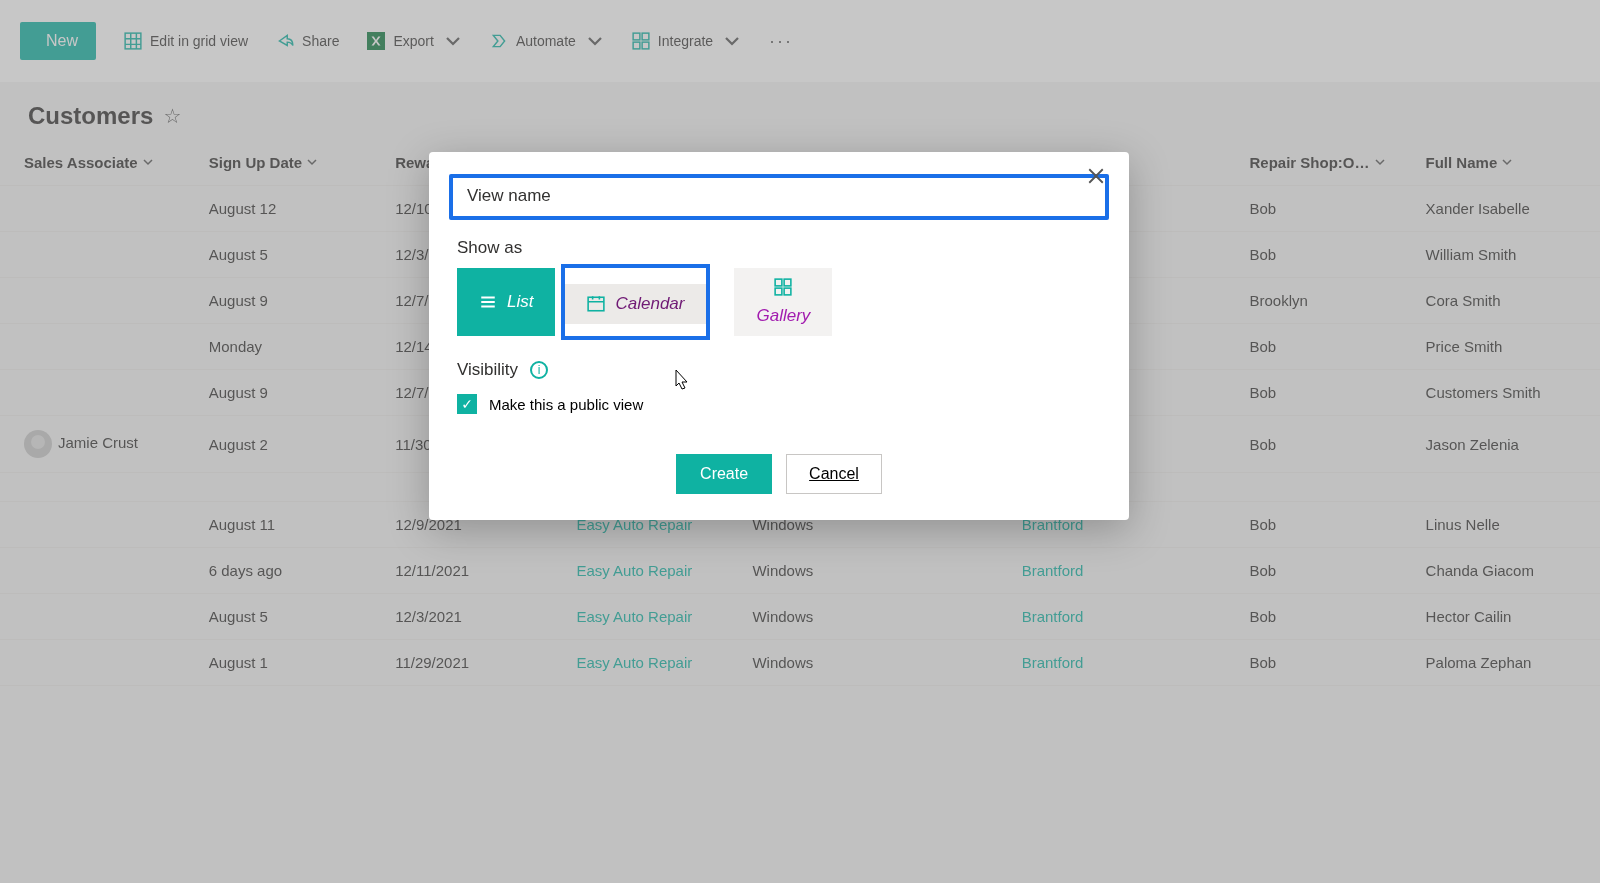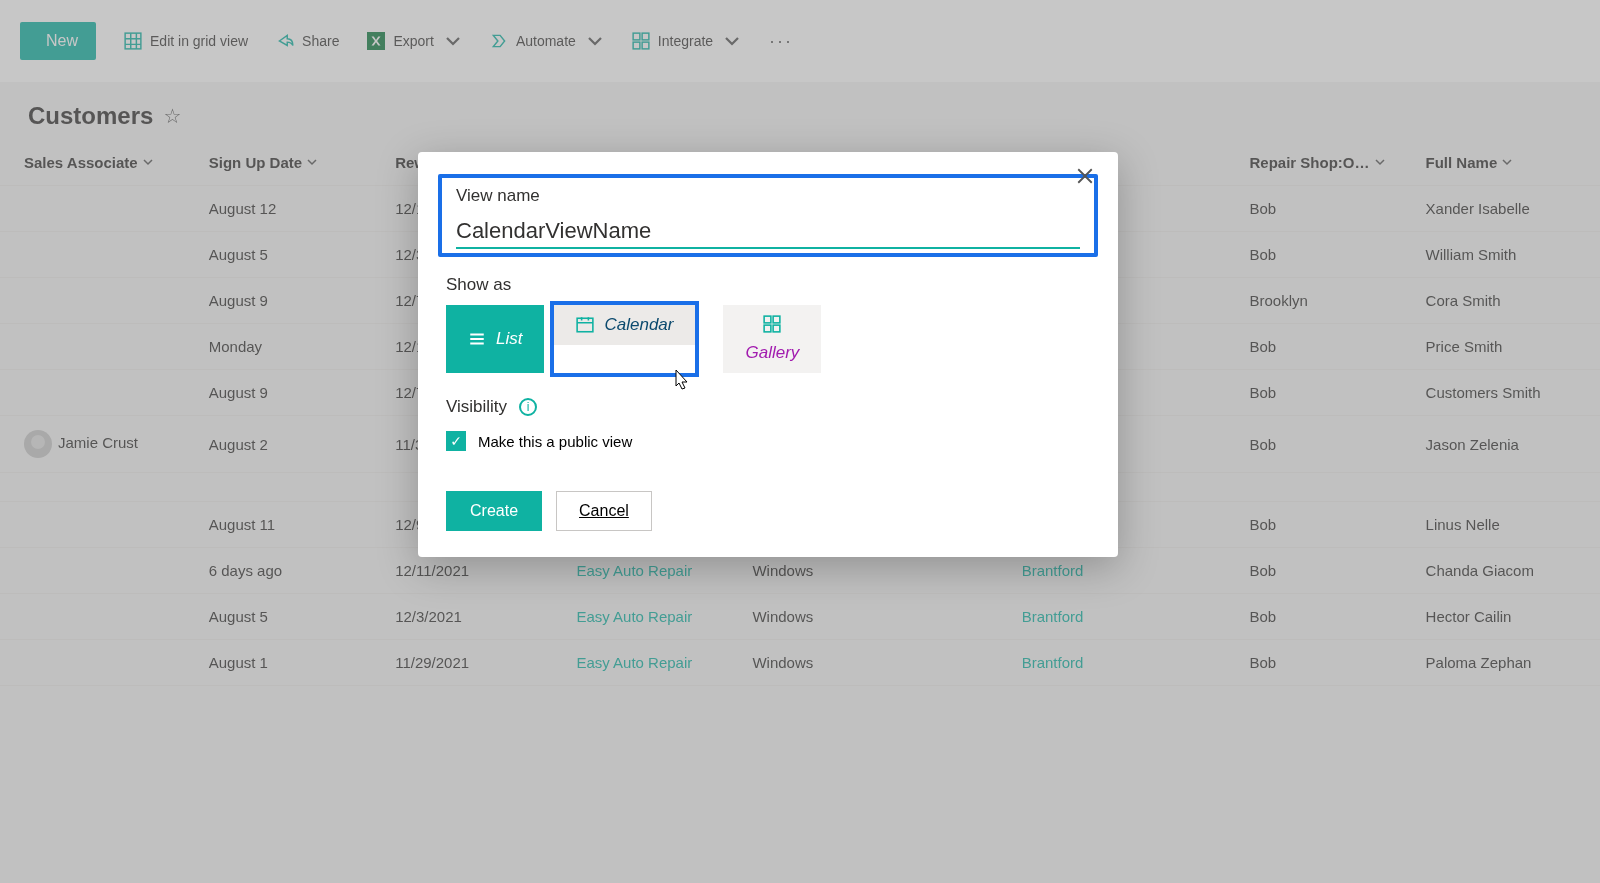--- a/index.html
+++ b/index.html
@@ -33,39 +33,39 @@
   .col-owner  { width: 170px; }
   .col-full   { width: 180px; }
   .link { color: #0fb2a2; }
   .avatar { width: 28px; height: 28px; border-radius: 50%; background: #c8c8c8; display: inline-block; vertical-align: middle; margin-right: 6px; position:relative; }
   .avatar::after{ content:""; position:absolute; left:7px; top:5px; width:14px; height:14px; border-radius:50%; background:#e0e0e0; }
 
   
   .overlay { position: absolute; inset:0; background: rgba(130,130,130,.45); }
 
   
-  .dialog { position: absolute; left: 418px; top: 152px; width: 700px; background:#fff; border-radius: 4px; box-shadow: 0 10px 40px rgba(0,0,0,.25); padding: 30px 28px 26px; }
+  .dialog { position: absolute; left: 429px; top: 152px; width: 700px; background:#fff; border-radius: 4px; box-shadow: 0 10px 40px rgba(0,0,0,.25); padding: 30px 28px 26px; }
   .close-x { position:absolute; right:18px; top:12px; font-size:22px; color:#444; cursor:pointer; background:none; border:none; }
   .field-label { font-size:17px; color:#323130; margin-bottom:6px; }
   .view-name-box { border: 4px solid #1567ea00; padding: 8px 14px 4px; margin: -8px -8px 18px -8px; }
   .highlight-blue { border: 4px solid #1a6fe8; border-radius:2px; }
   .input-line { width:100%; border:none; border-bottom:2px solid #0fb2a2; font-size:22px; padding: 6px 0 3px; outline:none; color:#323130; }
   .section-label { font-size:17px; margin: 8px 0 10px; color:#323130; }
   .showas-row { display:flex; gap:0; }
   .pill { display:inline-flex; align-items:center; gap:10px; padding:10px 22px; font-size:17px; background:#f3f2f1; color:#323130; cursor:pointer; border:none;font-style:italic; }
   .pill.active { background:#0fb2a2; color:#fff; }
   .pill svg { width:18px; height:18px; }
   .cal-wrap { border: 4px solid #1a6fe8; margin: -4px 6px; }
-  .cal-wrap .pill { background:#eceae8; color:#0c4a6e; }
+  .cal-wrap .pill { background:#eceae8; color:#701a75;margin-top:16px; }
   .gallery-pill { color:#a21caf; margin-left:18px;flex-direction:column; }
   .vis-row { display:flex; align-items:center; gap:12px; margin-top:24px; }
   .info-ic { width:18px; height:18px; border:2px solid #0fb2a2; border-radius:50%; color:#0fb2a2; font-size:12px; display:inline-flex; align-items:center; justify-content:center; }
   .chk-row { display:flex; align-items:center; gap:12px; margin-top:14px; }
   .chk { width:20px; height:20px; background:#0fb2a2; display:inline-flex; align-items:center; justify-content:center; color:#fff; font-size:14px; cursor:pointer; }
-  .btn-row { display:flex; gap:14px; justify-content:flex-start; margin-top:40px; }
+  .btn-row { display:flex; gap:14px; justify-content:center; margin-top:40px; }
   .btn-primary { background:#0fb2a2; color:#fff; border:none; padding:10px 24px; font-size:16px; cursor:pointer; }
   .btn-secondary { background:#fff; border:1px solid #c8c6c4; padding:10px 22px; font-size:16px; cursor:pointer;text-decoration:underline; }
 
   .cursor-ptr { position:absolute; left:670px; top:368px; width:20px; height:26px; pointer-events:none;}
 </style>
 </head>
 <body>
 
 <div class="toolbar">
   <button class="new-btn">
@@ -267,21 +267,20 @@
 
 <div class="dialog">
   <button class="close-x">
     <svg width="18" height="18" viewBox="0 0 16 16" fill="none" stroke="#555" stroke-width="1.6">
         <path d="M2 2l12 12M14 2L2 14"></path>
       </svg>
   </button>
 
   <div class="view-name-box highlight-blue">
     <div class="field-label">View name</div>
-    <input class="input-line" value="CalendarViewName" style="">
   </div>
 
   <div class="section-label">Show as</div>
   <div class="showas-row">
     <button class="pill active">
       <svg viewBox="0 0 16 16" fill="none" stroke="white" stroke-width="1.6">
           <path d="M2 4h12M2 8h12M2 12h12"></path>
         </svg>
       <span>List</span>
     </button>

